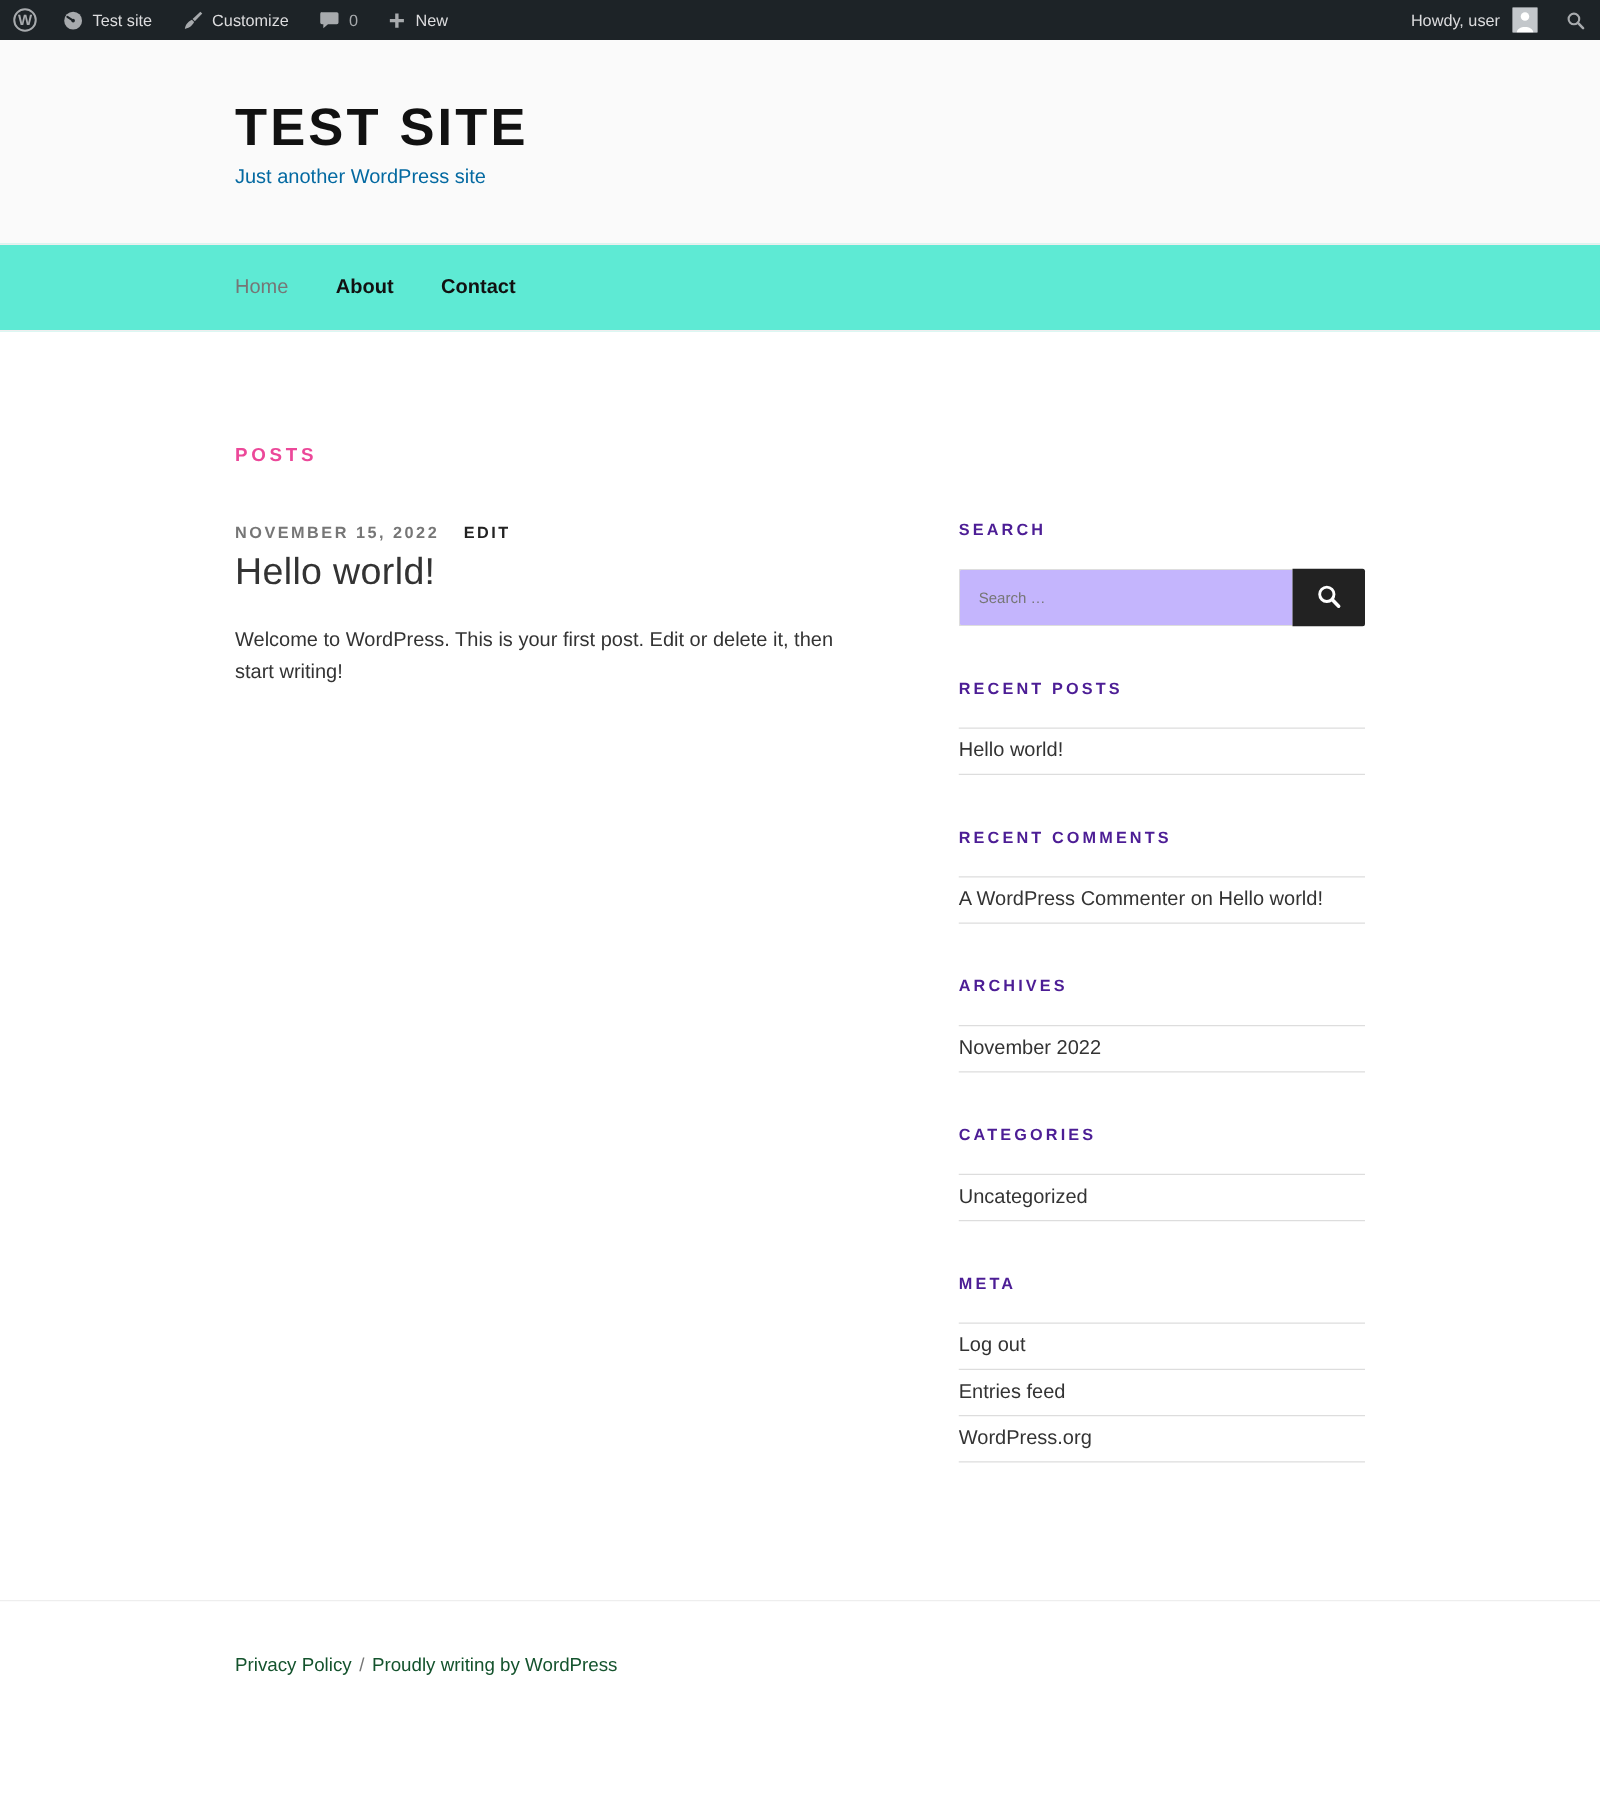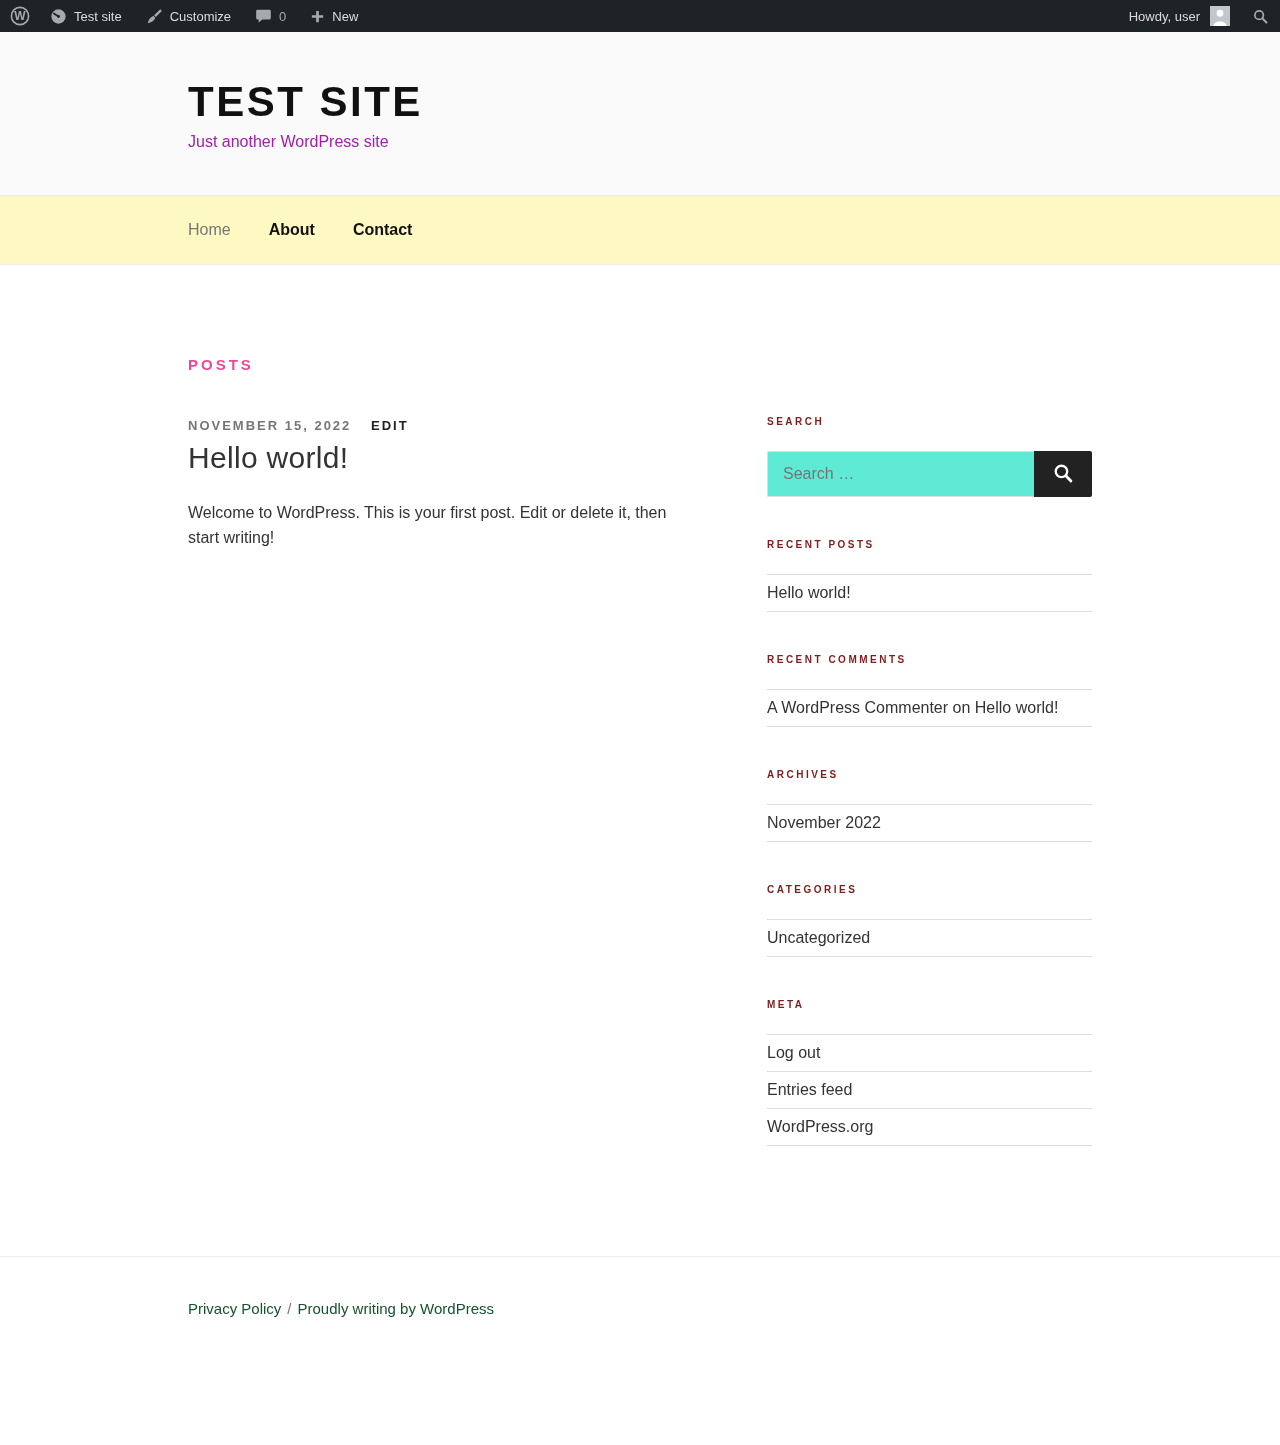--- a/index.html
+++ b/index.html
@@ -22,24 +22,24 @@
   .avatar { width: 20px; height: 20px; background: #c3c7cb; display: inline-block; }
 
   
   .container { width: 904px; margin: 0 auto; }
 
   
   .site-header { background: #fafafa; padding: 46px 0 44px; }
   .site-title { margin: 0; font-size: 42px; font-weight: bold;
     letter-spacing: 2.5px; color: #111; }
   .site-title a { color: #111; text-decoration: none; }
-  .site-tagline { margin: 7px 0 0; font-size: 16px; color: #a21caf; }
-
-  
-  .site-nav { background: #fef9c3; border-top: 1px solid #eee; border-bottom: 1px solid #eee; }
+  .site-tagline { margin: 7px 0 0; font-size: 16px; color: #0369a1; }
+
+  
+  .site-nav { background: #5eead4; border-top: 1px solid #eee; border-bottom: 1px solid #eee; }
   .nav-inner { display: flex; gap: 38px; padding: 25px 0; }
   .nav-link { font-size: 16px; font-weight: bold; color: #111; text-decoration: none; }
   .nav-link.current { color: #767676; font-weight: normal; }
 
   
   .main-wrap { display: flex; justify-content: space-between; padding: 91px 0 110px; }
   .content-col { width: 507px; }
   .sidebar-col { width: 325px; padding-top: 60px; }
 
   .page-title { margin: 0 0 45px; font-size: 15px; font-weight: bold;
@@ -49,30 +49,30 @@
   .post-date { color: #767676; text-decoration: none; }
   .post-edit { color: #222; margin-left: 14px; text-decoration: none; }
   .post-title { margin: 8px 0 0; font-size: 30px; font-weight: 300;
     color: #333; letter-spacing: 0.3px; }
   .post-title a { color: #333; text-decoration: none; }
   .post-body { margin: 26px 0 0; font-size: 16px; line-height: 1.55; color: #333; }
 
   
   .widget { margin-bottom: 42px; }
   .widget:last-child { margin-bottom: 0; }
-  .widget-title { margin: 0 0 24px; font-size: 10px; font-weight: bold;
-    letter-spacing: 2.5px; color: #7f1d1d; }
+  .widget-title { margin: 0 0 24px; font-size: 13px; font-weight: bold;
+    letter-spacing: 2.5px; color: #4c1d95; }
   .widget ul { list-style: none; margin: 0; padding: 0; border-top: 1px solid #ddd; }
   .widget li { border-bottom: 1px solid #ddd; padding: 9px 0; font-size: 16px; color: #333; }
   .widget a { color: #333; text-decoration: none; }
 
   .search-form { display: flex; }
   .search-input { flex: 1; height: 46px; border: 1px solid #ddd; border-right: none;
-    border-radius: 2px 0 0 2px; padding: 0 15px; font-size: 16px; color: #555;
-    background: #5eead4; outline: none; font-family: "Liberation Sans", sans-serif; }
+    border-radius: 2px 0 0 2px; padding: 0 15px; font-size: 12px; color: #555;
+    background: #c4b5fd; outline: none; font-family: "Liberation Sans", sans-serif; }
   .search-input::placeholder { color: #767676; opacity: 1; }
   .search-btn { width: 58px; height: 46px; background: #222; border: none;
     border-radius: 0 2px 2px 0; display: flex; align-items: center;
     justify-content: center; cursor: pointer; padding: 0; }
 
   
   .site-footer { border-top: 1px solid #eee; padding: 43px 0 38px; }
   .footer-text { font-size: 15px; color: #767676; }
   .footer-text a { color: #14532d; text-decoration: none; }
   .footer-sep { margin: 0 6px; }

